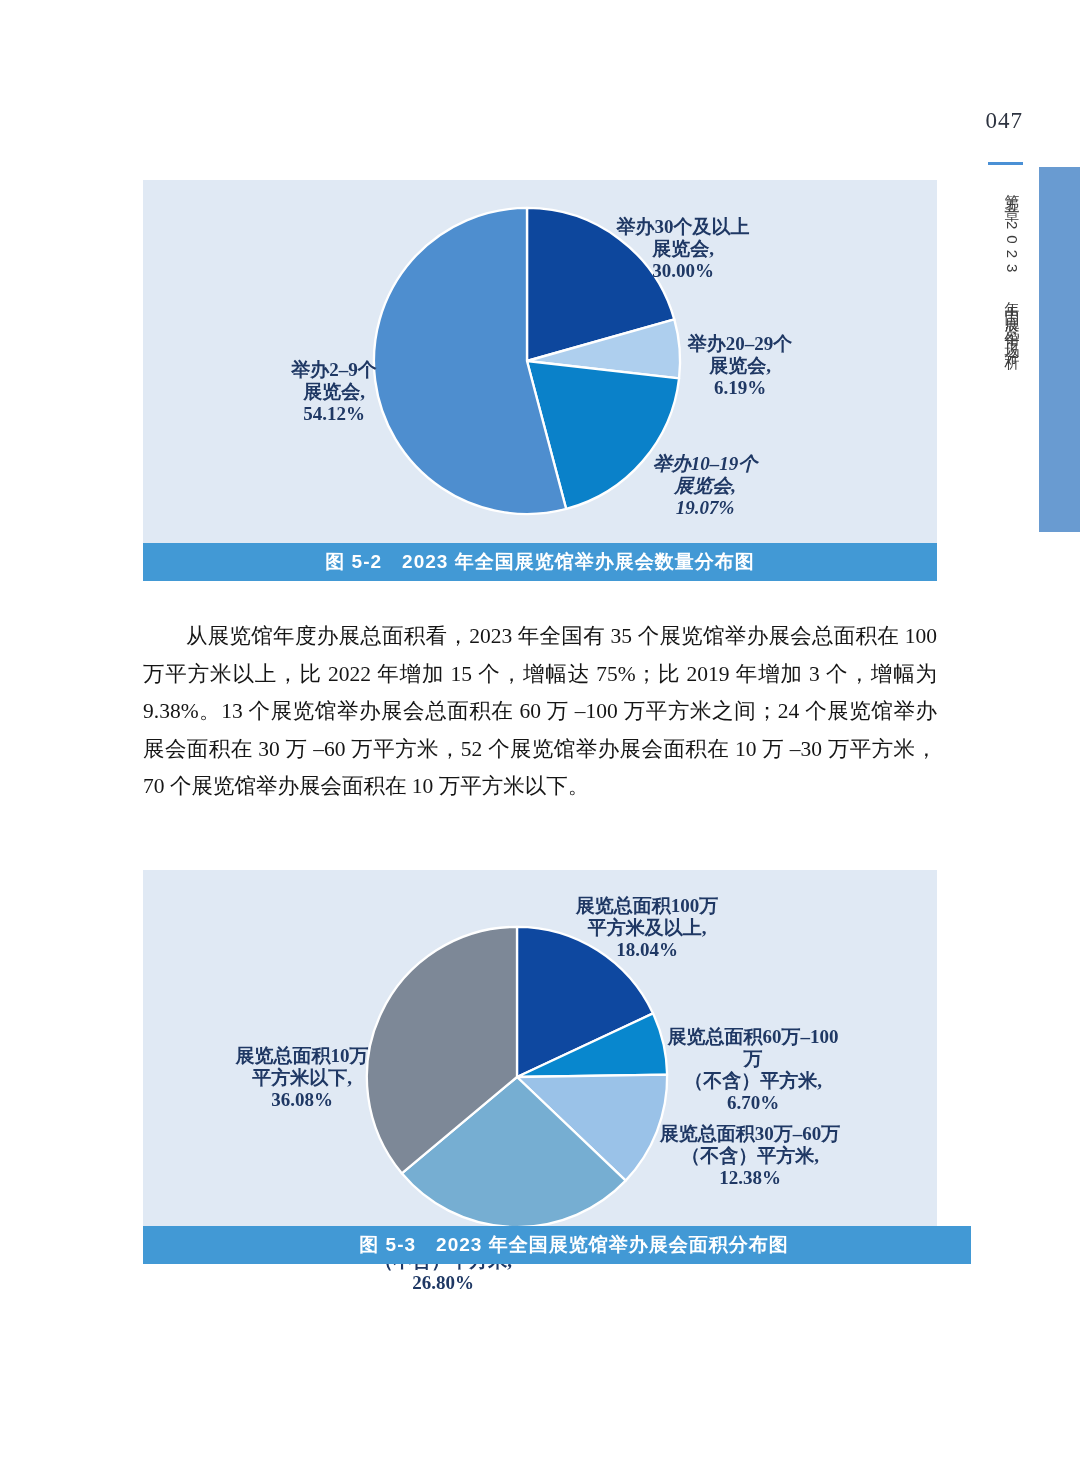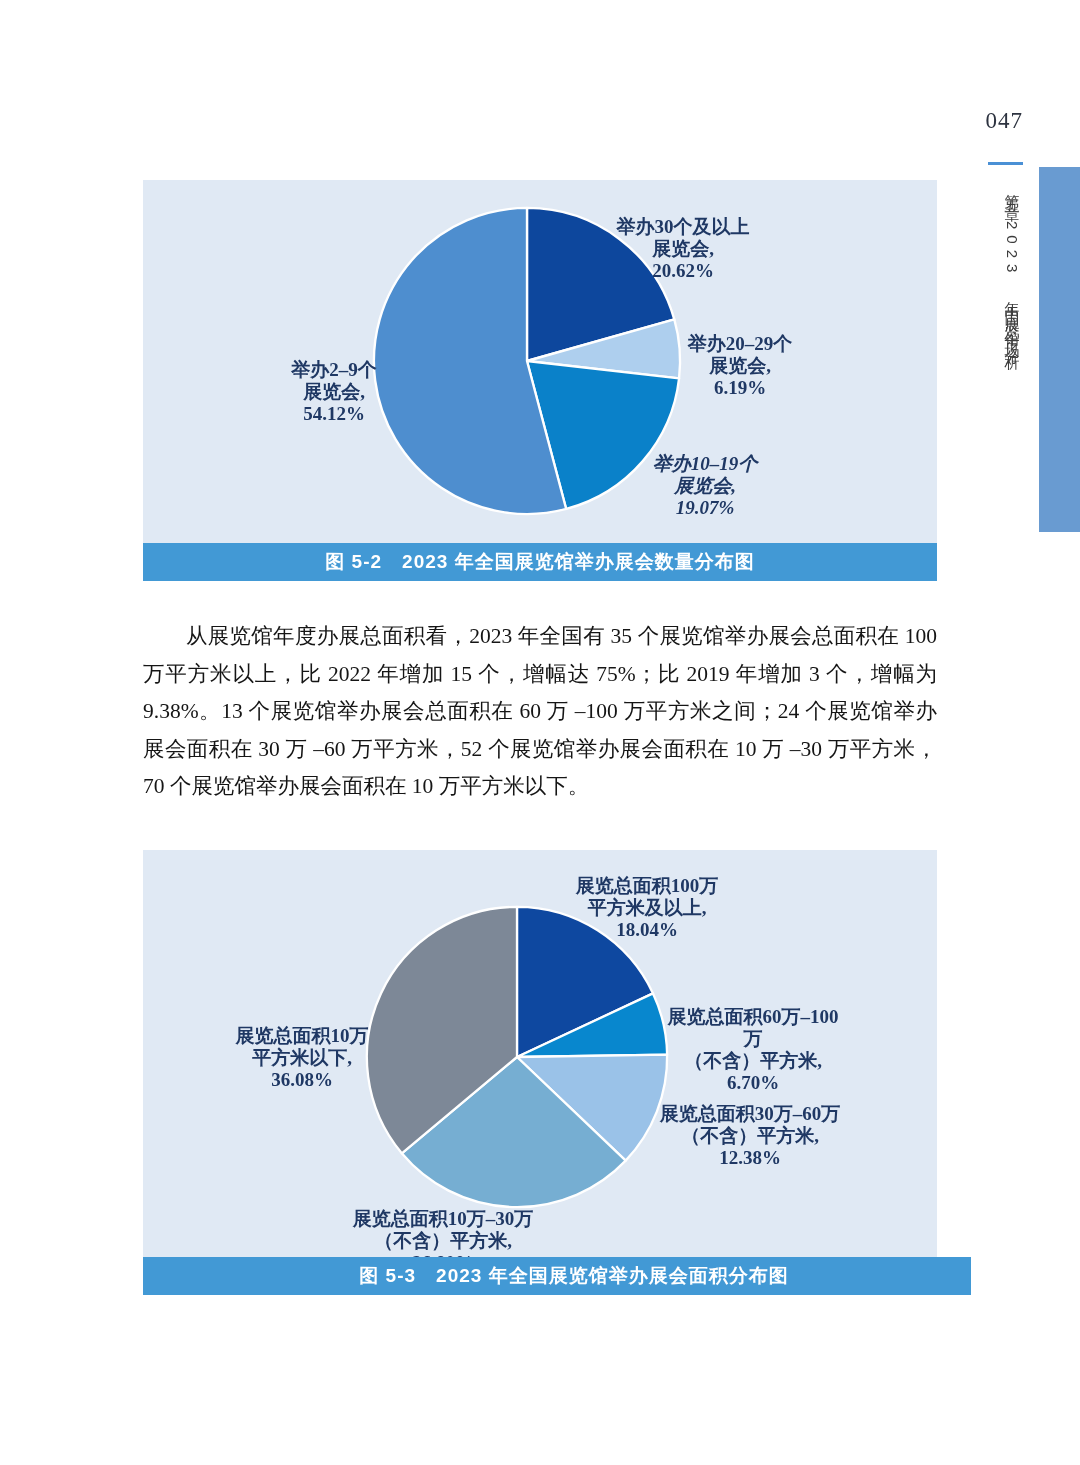--- a/index.html
+++ b/index.html
@@ -13,21 +13,21 @@
                     writing-mode:vertical-rl;text-orientation:mixed;
                     font-family:"Liberation Sans","DejaVu Sans",sans-serif;
                     font-size:15px;letter-spacing:6px;color:#3c3c3c;}
   .side-bar{position:absolute;top:167px;right:0;width:41px;height:365px;}
   
   .figure{position:absolute;left:143px;width:794px;margin:0;}
   .fig1{top:180px;}
   .fig2{top:850px;}
   .plot{position:relative;width:794px;}
   .fig1 .plot{height:363px;}
-  .fig2 .plot{height:407px;}
+  .fig2 .plot{height:356px;margin-top:20px;}
   .pie-svg{position:absolute;display:block;}
   .pie1{left:227px;top:24px;width:314px;height:314px;}
   .pie2{left:220px;top:53px;width:308px;height:308px;}
   .pie-label{position:absolute;transform:translateX(-50%);text-align:center;
              white-space:pre-line;font-size:19px;line-height:22px;font-weight:600;
              color:#1f3864;font-family:"Liberation Serif","DejaVu Serif",serif;}
   .fig-caption{position:relative;width:794px;height:38px;display:flex;align-items:center;
                justify-content:center;font-family:"Liberation Sans","DejaVu Sans",sans-serif;
                font-size:19px;font-weight:700;color:#ffffff;letter-spacing:1px;}
   
@@ -48,21 +48,21 @@
   <figure class="figure fig1">
     <div class="plot" style="background-color: rgb(224, 233, 244);">
       <svg class="pie-svg pie1" viewBox="0 0 320 320">
           <path d="M160,160 L160.00,4.00 A156,156 0 0 1 310.13,117.61 Z" fill="#0D479D" stroke="#ffffff" stroke-width="2.4" stroke-linejoin="round"></path>
           <path d="M160,160 L310.13,117.61 A156,156 0 0 1 314.99,177.70 Z" fill="#AECFEE" stroke="#ffffff" stroke-width="2.4" stroke-linejoin="round"></path>
           <path d="M160,160 L314.99,177.70 A156,156 0 0 1 199.93,310.80 Z" fill="#0A81C9" stroke="#ffffff" stroke-width="2.4" stroke-linejoin="round"></path>
           <path d="M160,160 L199.93,310.80 A156,156 0 1 1 160.00,4.00 Z" fill="#4E8ECF" stroke="#ffffff" stroke-width="2.4" stroke-linejoin="round"></path>
         </svg>
       <div class="pie-label" style="left:540px;top:36px;">举办30个及以上
 展览会,
-20.62%</div>
+30.00%</div>
       <div class="pie-label" style="left:597px;top:153px;">举办20–29个
 展览会,
 6.19%</div>
       <div class="pie-label" style="left:562px;top:273px;font-style:italic;">举办10–19个
 展览会,
 19.07%</div>
       <div class="pie-label" style="left:191px;top:179px;">举办2–9个
 展览会,
 54.12%</div>
     </div>

